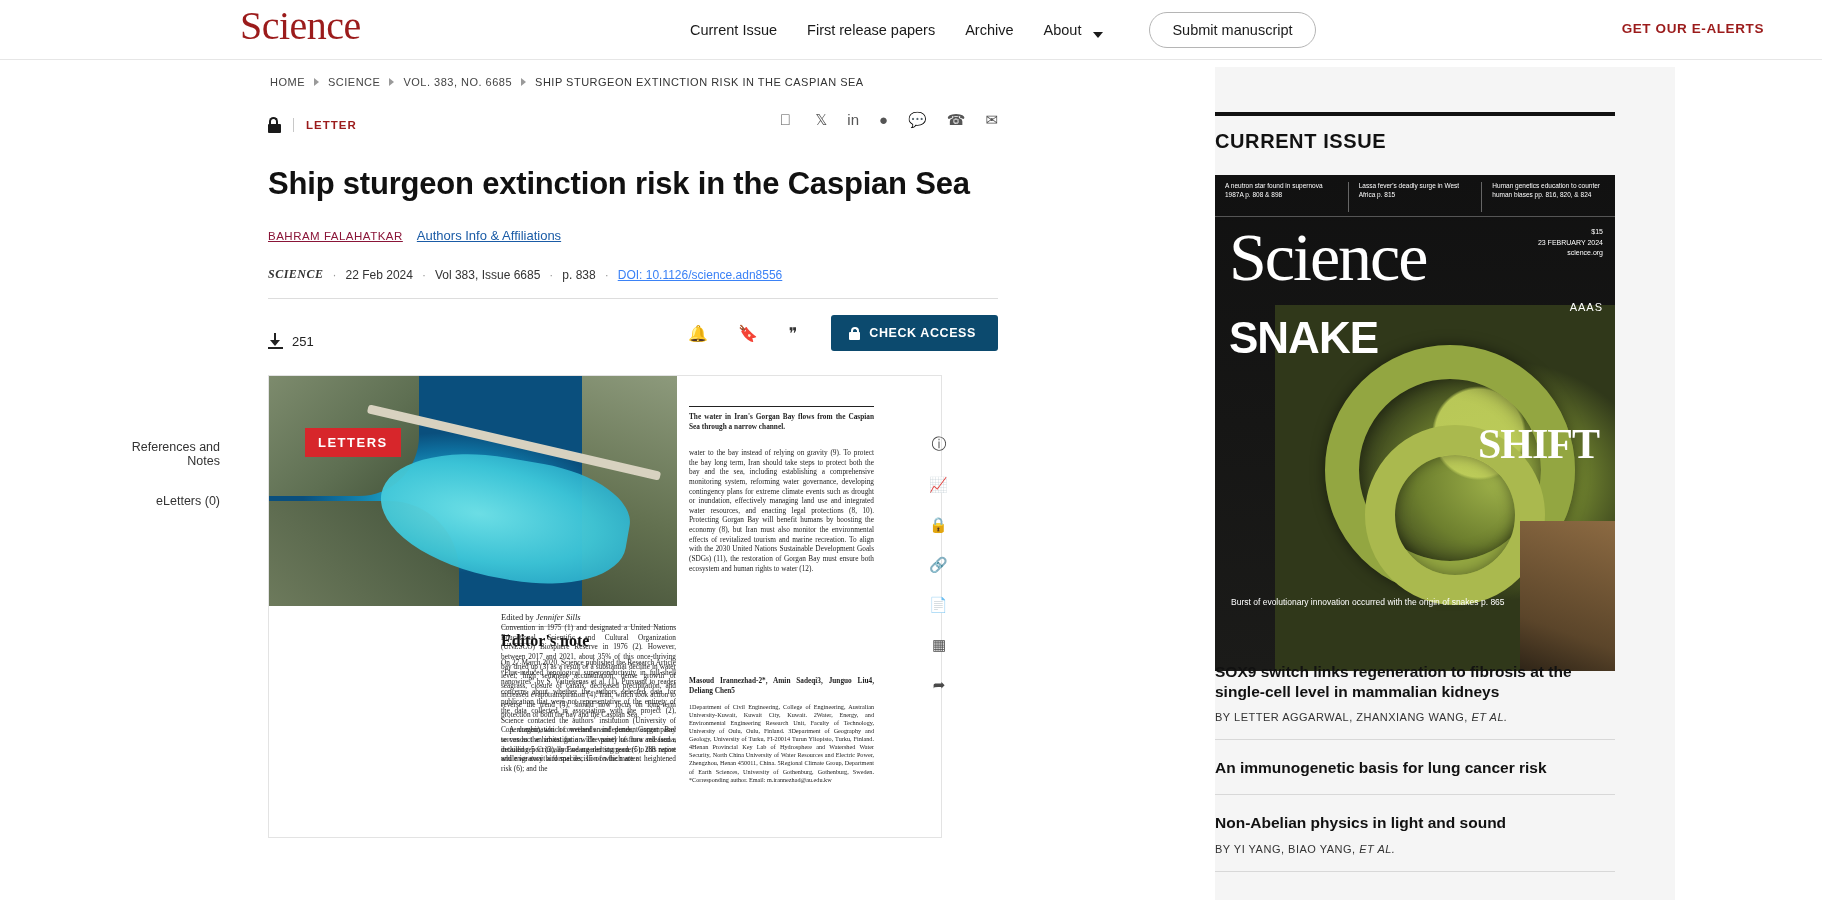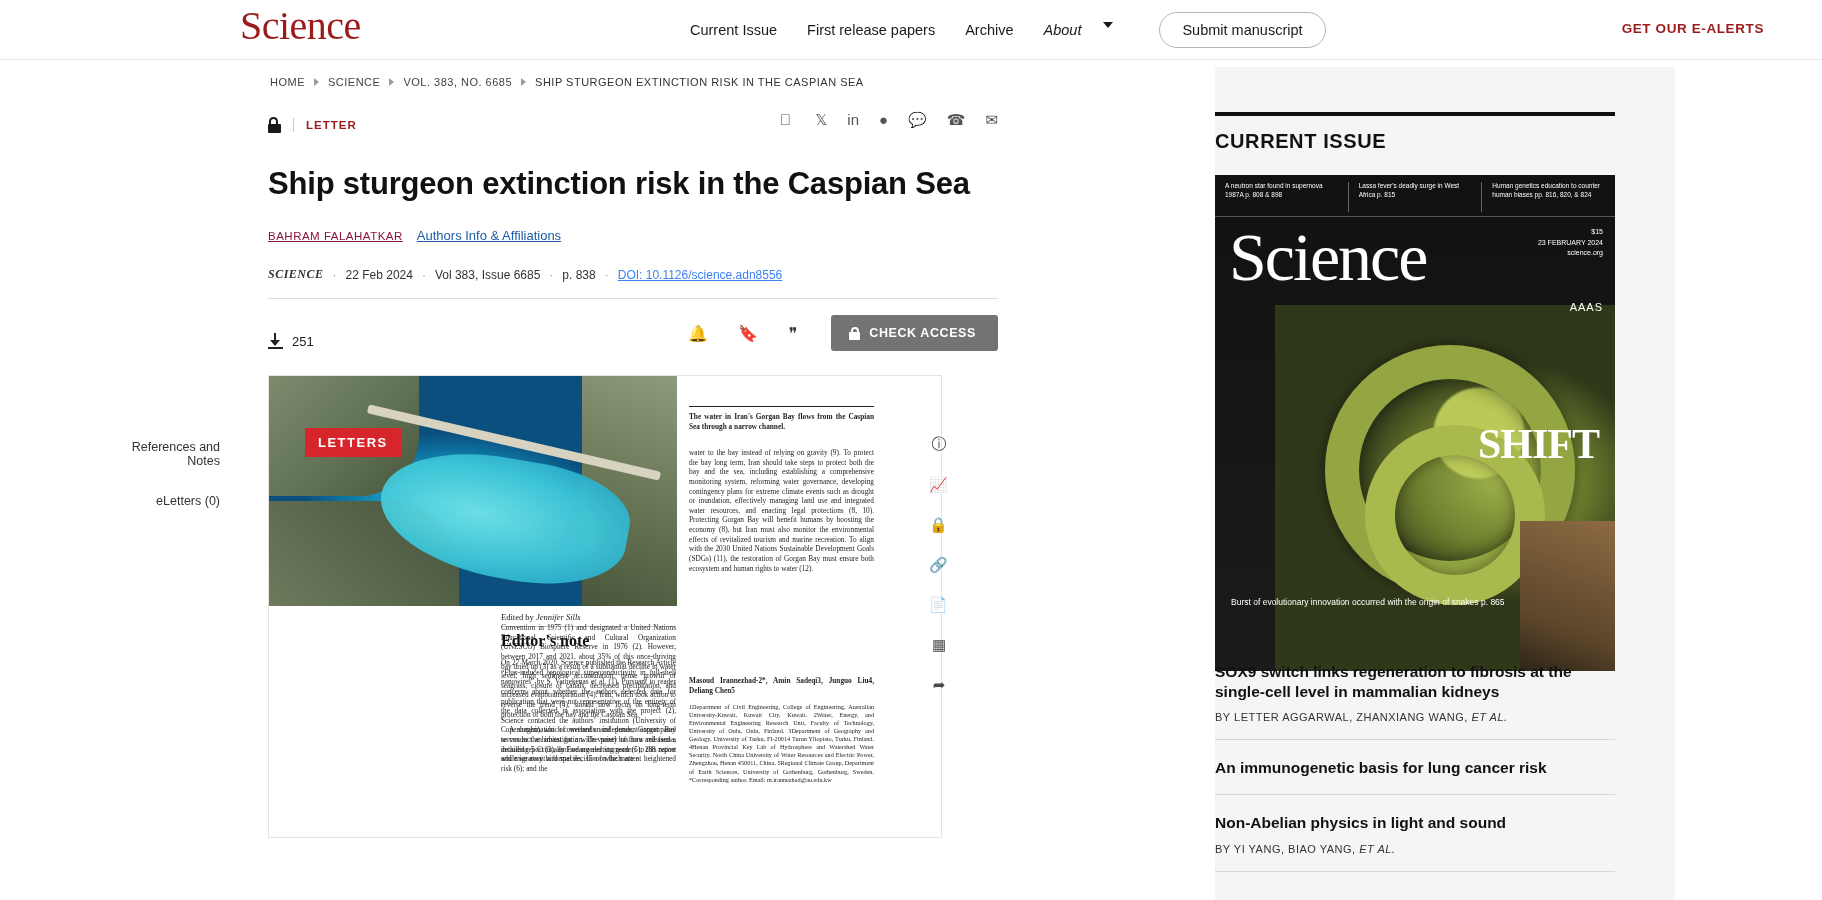--- a/index.html
+++ b/index.html
@@ -40,21 +40,21 @@
     display: flex;
     align-items: center;
     gap: 30px;
   }
   .nav a {
     font-size: 14.5px;
     color: #1a1a1a;
     text-decoration: none;
     white-space: nowrap;
   }
-  .nav .about-wrap { display: flex; align-items: flex-start; gap: 22px; font-style: italic; }
+  .nav .about-wrap { display: flex; align-items: flex-end; gap: 12px; }
   .caret {
     width: 0; height: 0;
     border-left: 5px solid transparent;
     border-right: 5px solid transparent;
     border-top: 6px solid #1a1a1a;
     display: inline-block;
   }
   .submit-btn {
     margin-left: 16px;
     border: 1px solid #b5b5b5;
@@ -203,21 +203,21 @@
   }
   .dl-icon .base {
     position:absolute; bottom:0; left:0; width:15px; height:2px; background:#222;
   }
   .right-actions {
     position:absolute; right:0; top:0;
     display:flex; align-items:center; gap:30px;
   }
   .right-actions .ico { font-size:16px; color:#333; cursor:pointer; }
   .check-access {
-    background:#737373;
+    background:#0c4a6e;
     color:#fff;
     border:none;
     border-radius:3px;
     font-size:12.5px;
     font-weight:bold;
     letter-spacing:0.6px;
     padding:11px 22px 11px 18px;
     display:flex; align-items:center; gap:9px;
     cursor:pointer;
     font-family:"Liberation Sans", sans-serif;
@@ -589,20 +589,21 @@
         <div>Human genetics education to counter human biases  pp. 816, 820, &amp; 824</div>
       </div>
 
       <div class="sci">Science</div>
       <div class="issue-meta">
         <div>$15</div>
         <div>23 FEBRUARY 2024</div>
         <div>science.org</div>
       </div>
       <div class="aaas">AAAS</div>
+      <div class="snake-word">SNAKE</div>
       <div class="shift-word">SHIFT</div>
       <div class="burst">Burst of evolutionary innovation occurred with the origin of snakes  p. 865</div>
     </div>
   </div>
 
   <div class="news-list">
     <div class="news-item">
       <div class="news-title">SOX9 switch links regeneration to fibrosis at the single-cell level in mammalian kidneys</div>
       <div class="news-by">
         <span>BY</span>

